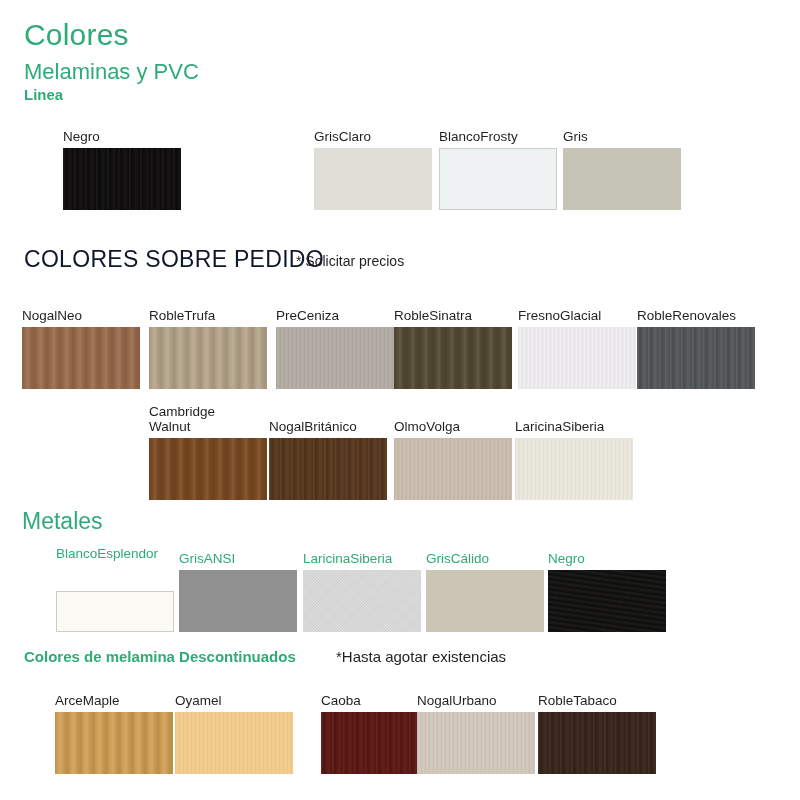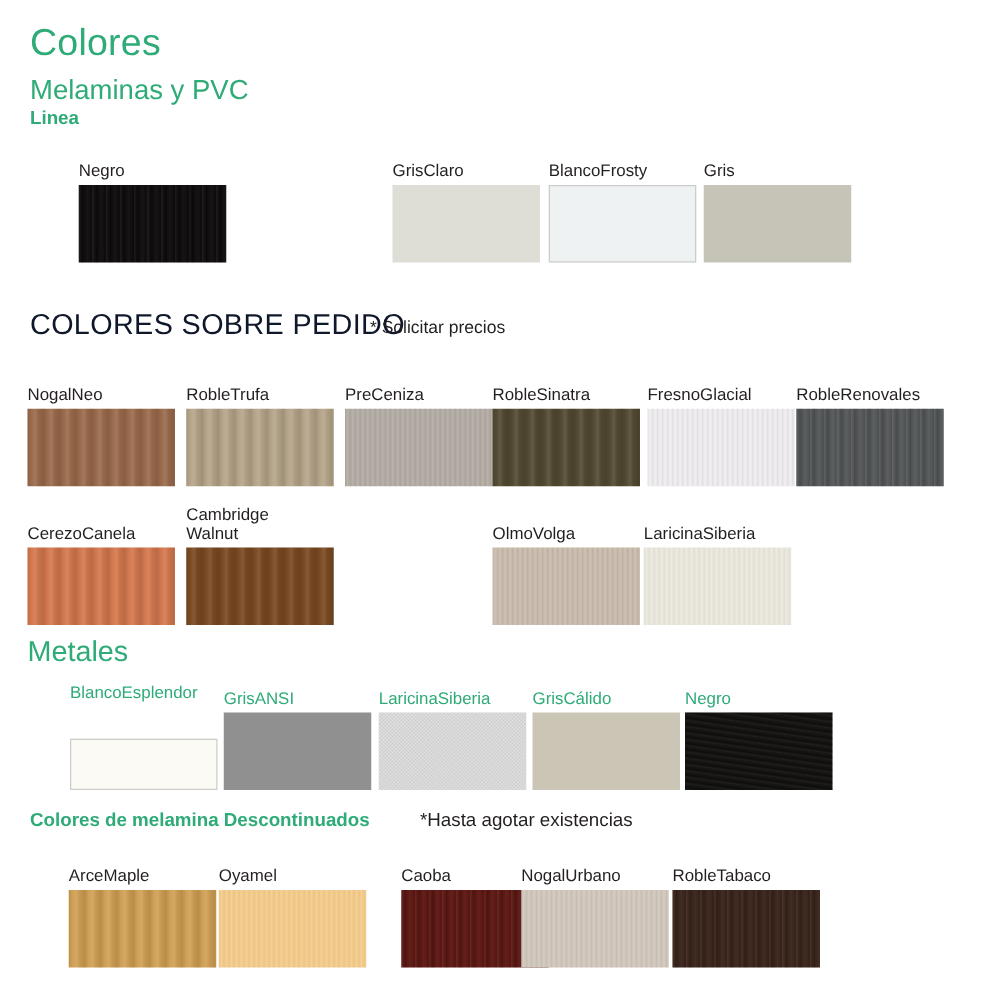--- a/index.html
+++ b/index.html
@@ -172,29 +172,29 @@
       <div class="cell small" style="left: 518px; height: 86px;">
         <div class="lbl" style="color: rgb(35, 31, 32);">FresnoGlacial</div>
         <div class="sw" title="FresnoGlacial" style="background-color: rgb(241, 238, 241); background-image: repeating-linear-gradient(90deg, rgba(0, 0, 0, 0.06) 0px, rgba(255, 255, 255, 0.07) 2px, rgba(0, 0, 0, 0.03) 4px);"></div>
       </div>
       <div class="cell small" style="left: 637px; height: 86px;">
         <div class="lbl" style="color: rgb(35, 31, 32);">RobleRenovales</div>
         <div class="sw" title="RobleRenovales" style="background-color: rgb(86, 89, 91); background-image: repeating-linear-gradient(90deg, rgba(255, 255, 255, 0.07) 0px, rgba(0, 0, 0, 0.16) 3px, rgba(255, 255, 255, 0.04) 7px, rgba(0, 0, 0, 0.1) 11px);"></div>
       </div>
     </div>
     <div class="row" style="top: 400px; height: 100px;">
-      <div class="cell small" style="left: 22px; height: 100px;">
-        <div class="lbl" style="color: rgb(35, 31, 32);">CerezoCanela</div>
-        <div class="sw" title="CerezoCanela" style="background-color: rgb(212, 120, 78); background-image: repeating-linear-gradient(90deg, rgba(0, 0, 0, 0.1) 0px, rgba(0, 0, 0, 0) 3px, rgba(255, 255, 255, 0.09) 6px, rgba(0, 0, 0, 0.05) 9px, rgba(0, 0, 0, 0.12) 13px);"></div>
-      </div>
       <div class="cell small" style="left: 149px; height: 100px;">
         <div class="lbl" style="color: rgb(35, 31, 32);">Cambridge
 Walnut</div>
         <div class="sw" title="Cambridge Walnut" style="background-color: rgb(122, 74, 34); background-image: repeating-linear-gradient(90deg, rgba(0, 0, 0, 0.1) 0px, rgba(0, 0, 0, 0) 3px, rgba(255, 255, 255, 0.09) 6px, rgba(0, 0, 0, 0.05) 9px, rgba(0, 0, 0, 0.12) 13px);"></div>
       </div>
+      <div class="cell small" style="left: 269px; height: 100px;">
+        <div class="lbl" style="color: rgb(35, 31, 32);">NogalBritánico</div>
+        <div class="sw" title="NogalBritánico" style="background-color: rgb(89, 56, 29); background-image: repeating-linear-gradient(90deg, rgba(255, 255, 255, 0.07) 0px, rgba(0, 0, 0, 0.16) 3px, rgba(255, 255, 255, 0.04) 7px, rgba(0, 0, 0, 0.1) 11px);"></div>
+      </div>
       <div class="cell small" style="left: 394px; height: 100px;">
         <div class="lbl" style="color: rgb(35, 31, 32);">OlmoVolga</div>
         <div class="sw" title="OlmoVolga" style="background-color: rgb(203, 189, 174); background-image: repeating-linear-gradient(90deg, rgba(0, 0, 0, 0.06) 0px, rgba(255, 255, 255, 0.07) 2px, rgba(0, 0, 0, 0.03) 4px);"></div>
       </div>
       <div class="cell small" style="left: 515px; height: 100px;">
         <div class="lbl" style="color: rgb(35, 31, 32);">LaricinaSiberia</div>
         <div class="sw" title="LaricinaSiberia" style="background-color: rgb(236, 234, 223); background-image: repeating-linear-gradient(90deg, rgba(0, 0, 0, 0.06) 0px, rgba(255, 255, 255, 0.07) 2px, rgba(0, 0, 0, 0.03) 4px);"></div>
       </div>
     </div>
     <div class="row" style="top: 546px; height: 86px;">

